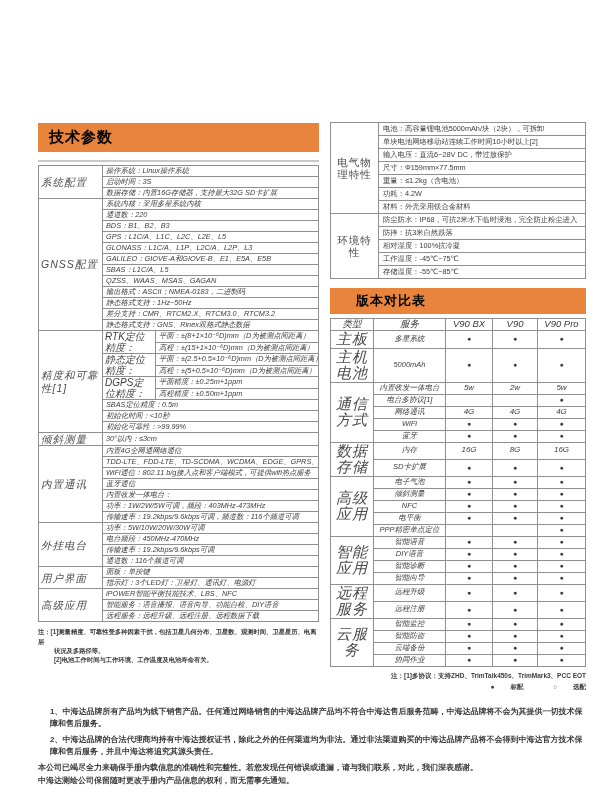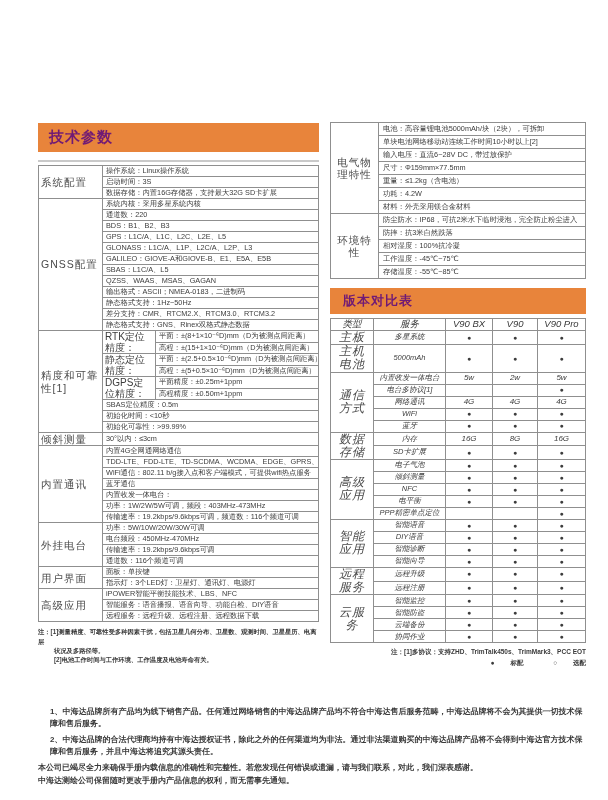--- a/index.html
+++ b/index.html
@@ -5,54 +5,54 @@
   html,body{margin:0;padding:0;}
   body{
     width:608px;height:800px;background:#ffffff;position:relative;
     font-family:"Liberation Sans","DejaVu Sans",sans-serif;color:#3c3c3c;
     -webkit-font-smoothing:antialiased;
   }
   .page{position:absolute;inset:0;}
 
   
   .section-header{
-    background:#E8843B;color:#701a75;font-weight:bold;
+    background:#E8843B;color:#000000;font-weight:bold;
     font-size:15px;padding:5px 11px;letter-spacing:1px;
   }
-  .section-header.small{font-size:13px;padding:4px 13px;}
+  .section-header.small{font-size:13px;padding:4px 26px;}
 
   
   .left-col{position:absolute;left:38px;top:123px;width:281px;}
   .divider{height:2px;background:#c9c9c9;margin-top:8px;}
 
   table{border-collapse:collapse;width:100%;table-layout:fixed;}
   td{border:1px solid #8f8f8f;overflow:hidden;white-space:nowrap;}
 
   .spec-table{margin-top:3px;}
-  .spec-table td{height:10px;font-size:7.3px;padding:0 3px;line-height:1.15;}
+  .spec-table td{height:10px;font-size:7.3px;padding:0 3px;line-height:1.15;font-style:italic;}
   .spec-table td.glabel{
     font-size:10.5px;text-align:left;color:#4a4a4a;letter-spacing:1px;
     white-space:normal;padding:0 2px;
   }
   .spec-table td.sublabel{font-size:10px;padding:0 2px;white-space:normal;line-height:1.1;}
   .footnote{margin-top:5px;font-size:6.3px;font-weight:bold;color:#3a3a3a;line-height:1.5;}
   .footnote .indent{padding-left:16px;}
 
   
   .right-col{position:absolute;left:330px;top:122px;width:256px;}
   .phys-table td{height:12px;font-size:7.3px;padding:0 4px;line-height:1.15;}
   .phys-table td.glabel{
     font-size:10.5px;text-align:center;color:#4a4a4a;letter-spacing:1px;
     white-space:normal;padding:0 6px;
   }
   .cmp-header{margin-top:9px;}
   .cmp-table{margin-top:4px;font-style:italic;}
   .cmp-table td{height:11px;text-align:center;font-size:7.5px;padding:0 2px;line-height:1.1;}
   .cmp-table td.hdr{font-size:9.5px;color:#3a3a3a;}
-  .cmp-table td.type{font-size:12px;color:#4a4a4a;letter-spacing:1px;white-space:normal;}
+  .cmp-table td.type{font-size:15px;color:#4a4a4a;letter-spacing:1px;white-space:normal;}
   .cmp-table td.dotcell{font-size:7px;}
   .cmp-table td.txtcell{font-size:8px;}
   .cmp-footnote{margin-top:3px;font-size:6.5px;font-weight:bold;color:#3a3a3a;text-align:right;line-height:1.7;}
   .cmp-footnote .legend span{margin-left:14px;}
 
   
   .disclaimer{position:absolute;left:38px;top:706px;width:548px;
     font-size:8px;font-weight:bold;color:#3a3a3a;line-height:1.45;}
   .disclaimer p{margin:0 0 5px 12px;}
   .disclaimer p.tight{margin:0 0 1px 0;}

